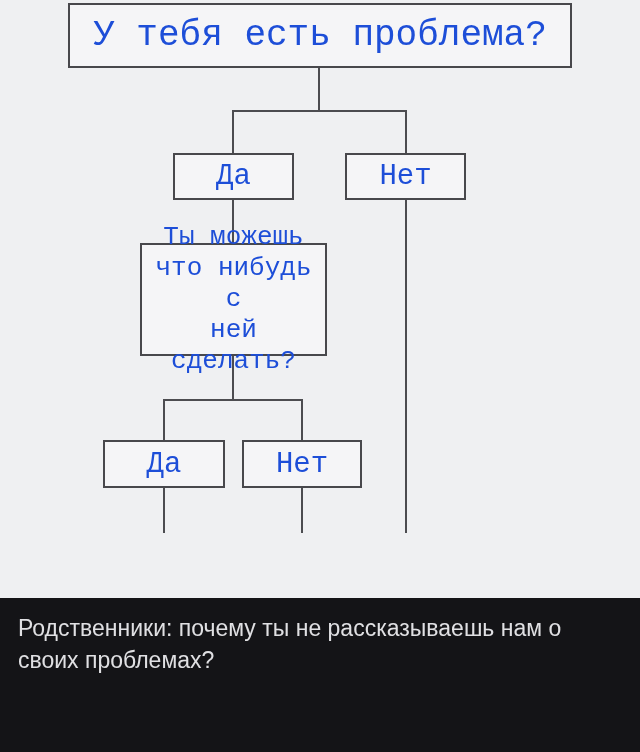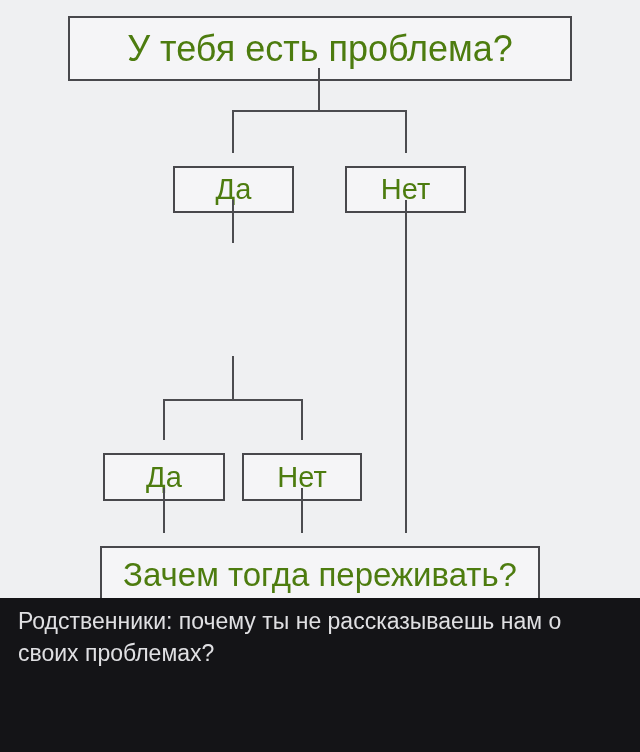--- a/index.html
+++ b/index.html
@@ -16,27 +16,26 @@
     position: absolute;
     left: 0; top: 0;
     width: 640px; height: 598px;
     background: #eff0f2;
   }
   .node {
     position: absolute;
     box-sizing: border-box;
     border: 2px solid #48484c;
     background: #f5f5f7;
-    color: #4d7c0f;
+    color: #1d4ed8;
     display: flex;
     align-items: center;
     justify-content: center;
     text-align: center;
-    font-family: Liberation Sans, sans-serif;
-    margin-top: 13px;
+    font-family: Liberation Mono, monospace;
   }
   .node-start   { left: 68px;  top: 3px;   width: 504px; height: 65px; font-size: 36px; }
   .node-yes1    { left: 173px; top: 153px; width: 121px; height: 47px; font-size: 29px; }
   .node-no1     { left: 345px; top: 153px; width: 121px; height: 47px; font-size: 29px; }
   .node-q2      { left: 140px; top: 243px; width: 187px; height: 113px; font-size: 26px; line-height: 31px; }
   .node-yes2    { left: 103px; top: 440px; width: 122px; height: 48px; font-size: 29px; }
   .node-no2     { left: 242px; top: 440px; width: 120px; height: 48px; font-size: 29px; }
   .node-end     { left: 100px; top: 533px; width: 440px; height: 58px; font-size: 33px; }
   .q2-line { display: block; }
   .connector {
@@ -55,21 +54,21 @@
   .c-v8  { left: 301px; top: 401px; width: 2px;   height: 39px; }
   .c-v9  { left: 163px; top: 488px; width: 2px;   height: 45px; }
   .c-v10 { left: 301px; top: 488px; width: 2px;   height: 45px; }
   
   .caption-area {
     position: absolute;
     left: 0; top: 598px;
     width: 640px; height: 154px;
     box-sizing: border-box;
     background: #141417;
-    padding: 7px 30px 0 18px;
+    padding: 14px 30px 0 18px;
     font-family: "Liberation Sans", sans-serif;
     font-size: 23px;
     line-height: 32px;
     color: #e0e0e3;
   }
   .caption-area p { margin: 0; }
 </style>
 </head>
 <body>
 
@@ -83,33 +82,39 @@
     <div class="connector c-h1"></div>
     <div class="connector c-v2"></div>
     <div class="connector c-v3"></div>
 
     <div class="node node-yes1">Да</div>
     <div class="node node-no1">Нет</div>
 
     <div class="connector c-v4"></div>
     <div class="connector c-v5"></div>
 
+    <div class="node node-q2">
+      <div>
+        <span class="q2-line">Ты можешь</span>
+        <span class="q2-line">что нибудь с</span>
+        <span class="q2-line">ней сделать?</span>
+      </div>
+    </div>
 
     <div class="connector c-v6"></div>
     <div class="connector c-h2"></div>
     <div class="connector c-v7"></div>
     <div class="connector c-v8"></div>
 
     <div class="node node-yes2">Да</div>
     <div class="node node-no2">Нет</div>
 
     <div class="connector c-v9"></div>
     <div class="connector c-v10"></div>
 
-    <div class="node node-end">Зачем тогда переживать?</div>
 
   </div>
 
   <div class="caption-area">
     <p>Родственники: почему ты не рассказываешь нам о своих проблемах?</p>
   </div>
 
 </div>
 
 </body></html>

